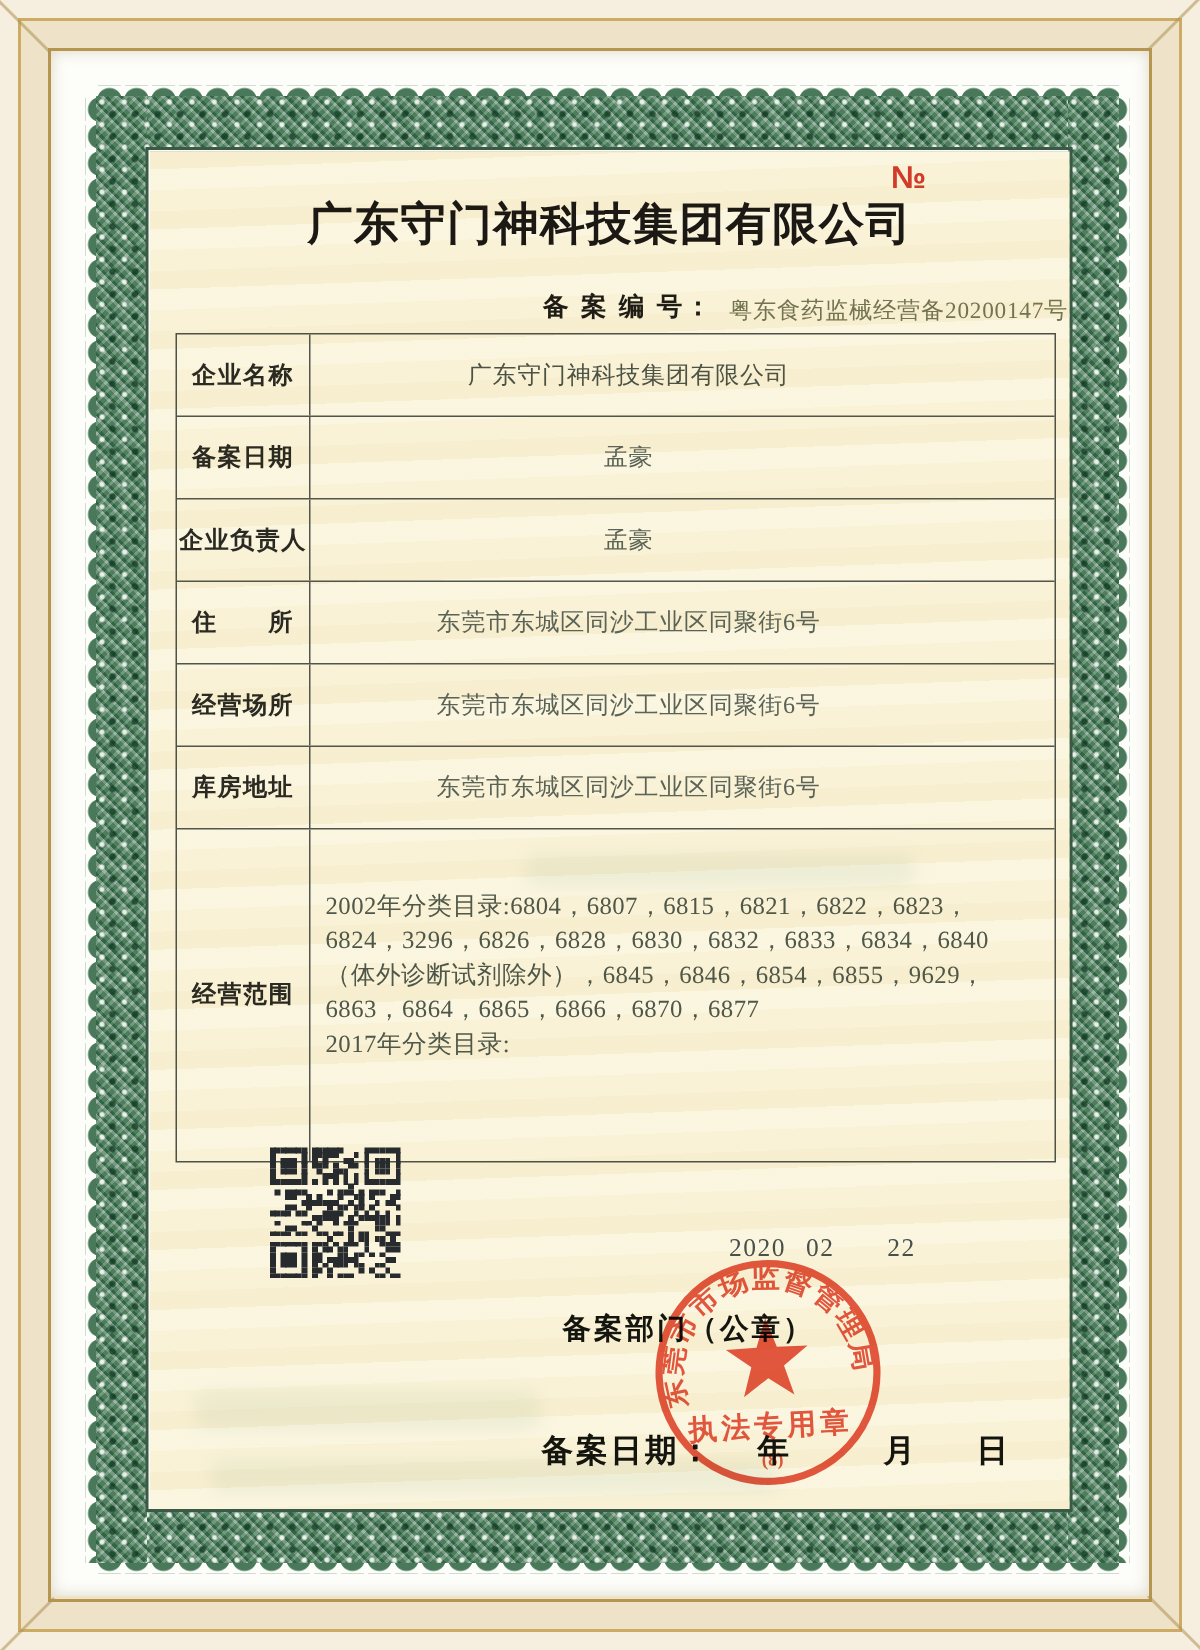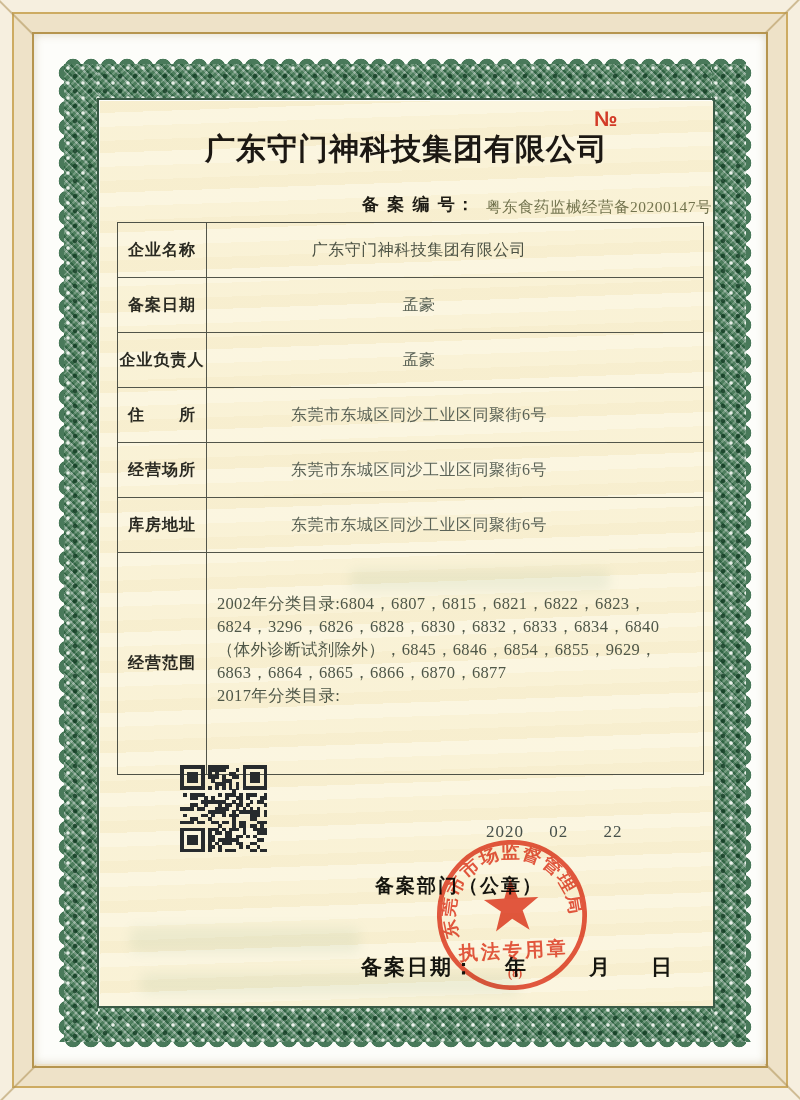--- a/index.html
+++ b/index.html
@@ -73,21 +73,21 @@
   .val.company{color:#4c5244;}
   .scope .val{flex-direction:column;align-items:flex-start;justify-content:center;
     padding:0 6px 28px 10px;font-size:16.5px;line-height:23px;color:#4f5748;letter-spacing:.3px;}
 
   
   .qr{position:absolute;left:80px;top:664px;width:87px;height:87px;z-index:4;}
   .qr .m{position:absolute;background:#272b2e;}
 
   
   .date-stamp{position:absolute;left:386px;top:721px;font-size:17px;color:#47504a;letter-spacing:1px;z-index:2;}
-  .date-stamp .mo{margin-left:20px;}
+  .date-stamp .mo{margin-left:8px;}
   .date-stamp .dy{margin-left:30px;}
   .dept-line{position:absolute;left:275px;top:772px;font-size:19px;font-weight:bold;color:#15150f;letter-spacing:2px;z-index:2;}
   .footer-date{position:absolute;left:0;top:852px;width:100%;height:26px;font-size:21px;font-weight:bold;color:#15150f;z-index:2;}
   .footer-date .fd-label{position:absolute;left:261px;letter-spacing:2px;}
   .footer-date .fd-y{position:absolute;left:405px;}
   .footer-date .fd-m{position:absolute;left:489px;}
   .footer-date .fd-d{position:absolute;left:551px;}
 
   
   .seal{position:absolute;left:326px;top:728px;opacity:.84;mix-blend-mode:multiply;

